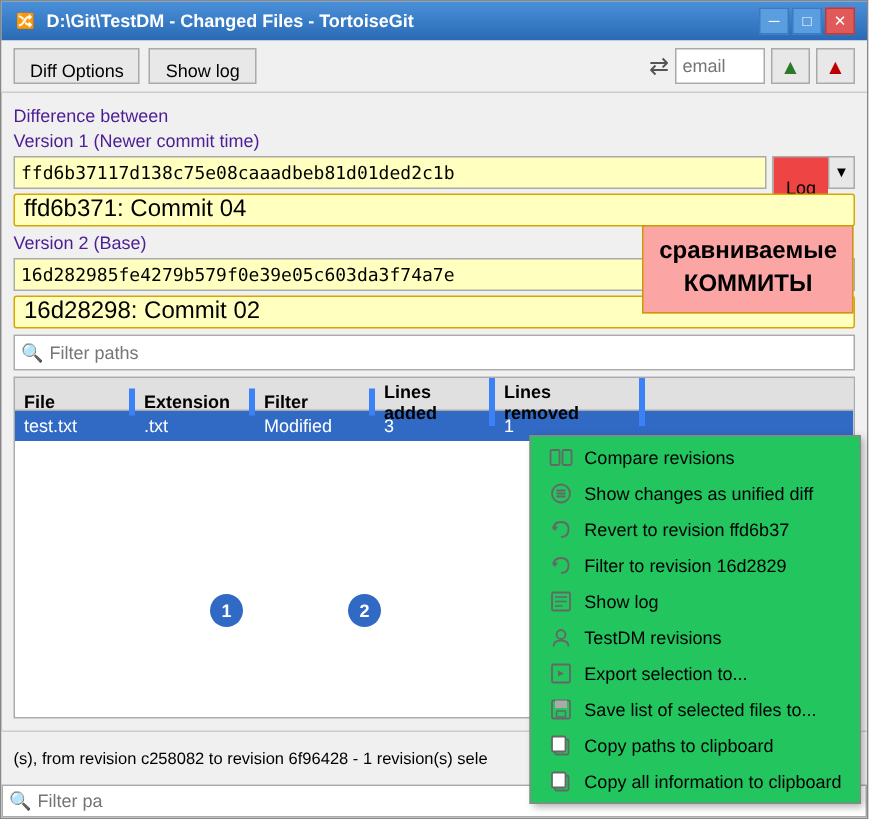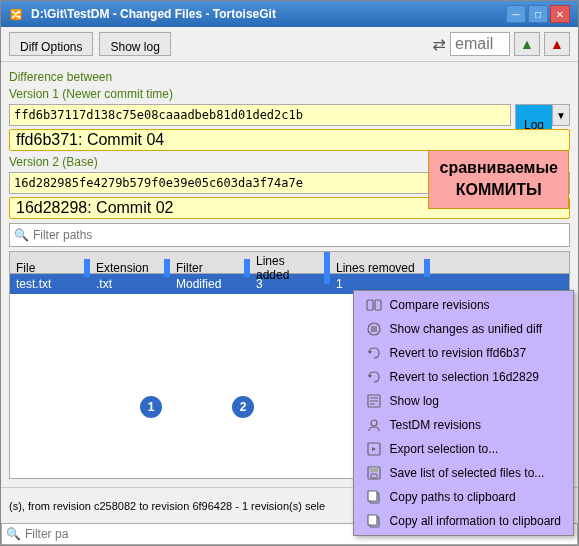--- a/index.html
+++ b/index.html
@@ -96,21 +96,21 @@
 
     .toolbar-right {
       margin-left: auto;
       display: flex;
       align-items: center;
       gap: 4px;
     }
 
     .email-combo {
       padding: 2px 4px;
-      font-size: 16px;
+      font-size: 12px;
       border: 1px solid #aaa;
       background: white;
       height: 24px;
       width: 60px;
     }
 
     .nav-btn {
       width: 26px;
       height: 24px;
       background: #e8e8e8;
@@ -128,21 +128,21 @@
       flex: 1;
       display: flex;
       flex-direction: column;
       padding: 8px;
       gap: 4px;
       overflow: hidden;
     }
 
     .label-text {
       font-size: 12px;
-      color: #4d7c0f;
+      color: #4c1d95;
     }
 
     .version-section {
       display: flex;
       flex-direction: column;
       gap: 3px;
     }
 
     .input-row {
       display: flex;
@@ -160,21 +160,21 @@
       font-family: monospace;
     }
 
     .log-btn-group {
       display: flex;
       height: 22px;
     }
 
     .log-btn {
       padding: 13px 8px;
-      background: #0ea5e9;
+      background: #ef4444;
       border: 1px solid #aaa;
       border-right: none;
       font-size: 12px;
       cursor: pointer;
     }
 
     .log-dropdown {
       width: 18px;
       background: #e8e8e8;
       border: 1px solid #aaa;
@@ -254,23 +254,23 @@
       display: grid;
       grid-template-columns: 80px 80px 80px 80px 100px;
       background: #e0e0e0;
       border-bottom: 1px solid #aaa;
       height: 22px;
       align-items: center;
     }
 
     .file-list-header-cell {
       padding: 2px 6px;
-      font-weight: normal;
-      font-size: 12px;
-      border-right: 6px solid #3b82f6;
+      font-weight: bold;
+      font-size: 12px;
+      border-right: 4px solid #3b82f6;
       cursor: pointer;
     }
 
     .file-list-body {
       overflow-y: auto;
       height: calc(100% - 22px);
     }
 
     .file-row {
       display: grid;
@@ -315,21 +315,21 @@
       padding: 0 4px;
       gap: 4px;
       flex-shrink: 0;
     }
 
     
     .context-menu {
       position: absolute;
       right: 5px;
       top: 290px;
-      background: #c4b5fd;
+      background: #22c55e;
       border: 1px solid #888;
       box-shadow: 2px 2px 5px rgba(0,0,0,0.3);
       z-index: 100;
       min-width: 220px;
       padding: 2px 0;
     }
 
     .context-menu-item {
       display: flex;
       align-items: center;
@@ -513,21 +513,21 @@
       </span>
       <span>Revert to revision ffd6b37</span>
     </div>
     <div class="context-menu-item">
       <span class="context-menu-icon">
         <svg width="16" height="16" viewBox="0 0 16 16">
             <path d="M3 8 Q3 3 8 3 Q13 3 13 8 Q13 13 8 13" fill="none" stroke="#666" stroke-width="1.2"></path>
             <polygon points="2,6 4,9 6,6" fill="#666"></polygon>
           </svg>
       </span>
-      <span>Revert to selection 16d2829</span>
+      <span>Filter to revision 16d2829</span>
     </div>
     <div class="context-menu-item">
       <span class="context-menu-icon">
         <svg width="16" height="16" viewBox="0 0 16 16">
             <rect x="2" y="2" width="12" height="12" rx="1" fill="none" stroke="#666" stroke-width="1.2"></rect>
             <line x1="4" y1="5" x2="12" y2="5" stroke="#666" stroke-width="1"></line>
             <line x1="4" y1="8" x2="12" y2="8" stroke="#666" stroke-width="1"></line>
             <line x1="4" y1="11" x2="9" y2="11" stroke="#666" stroke-width="1"></line>
           </svg>
       </span>

